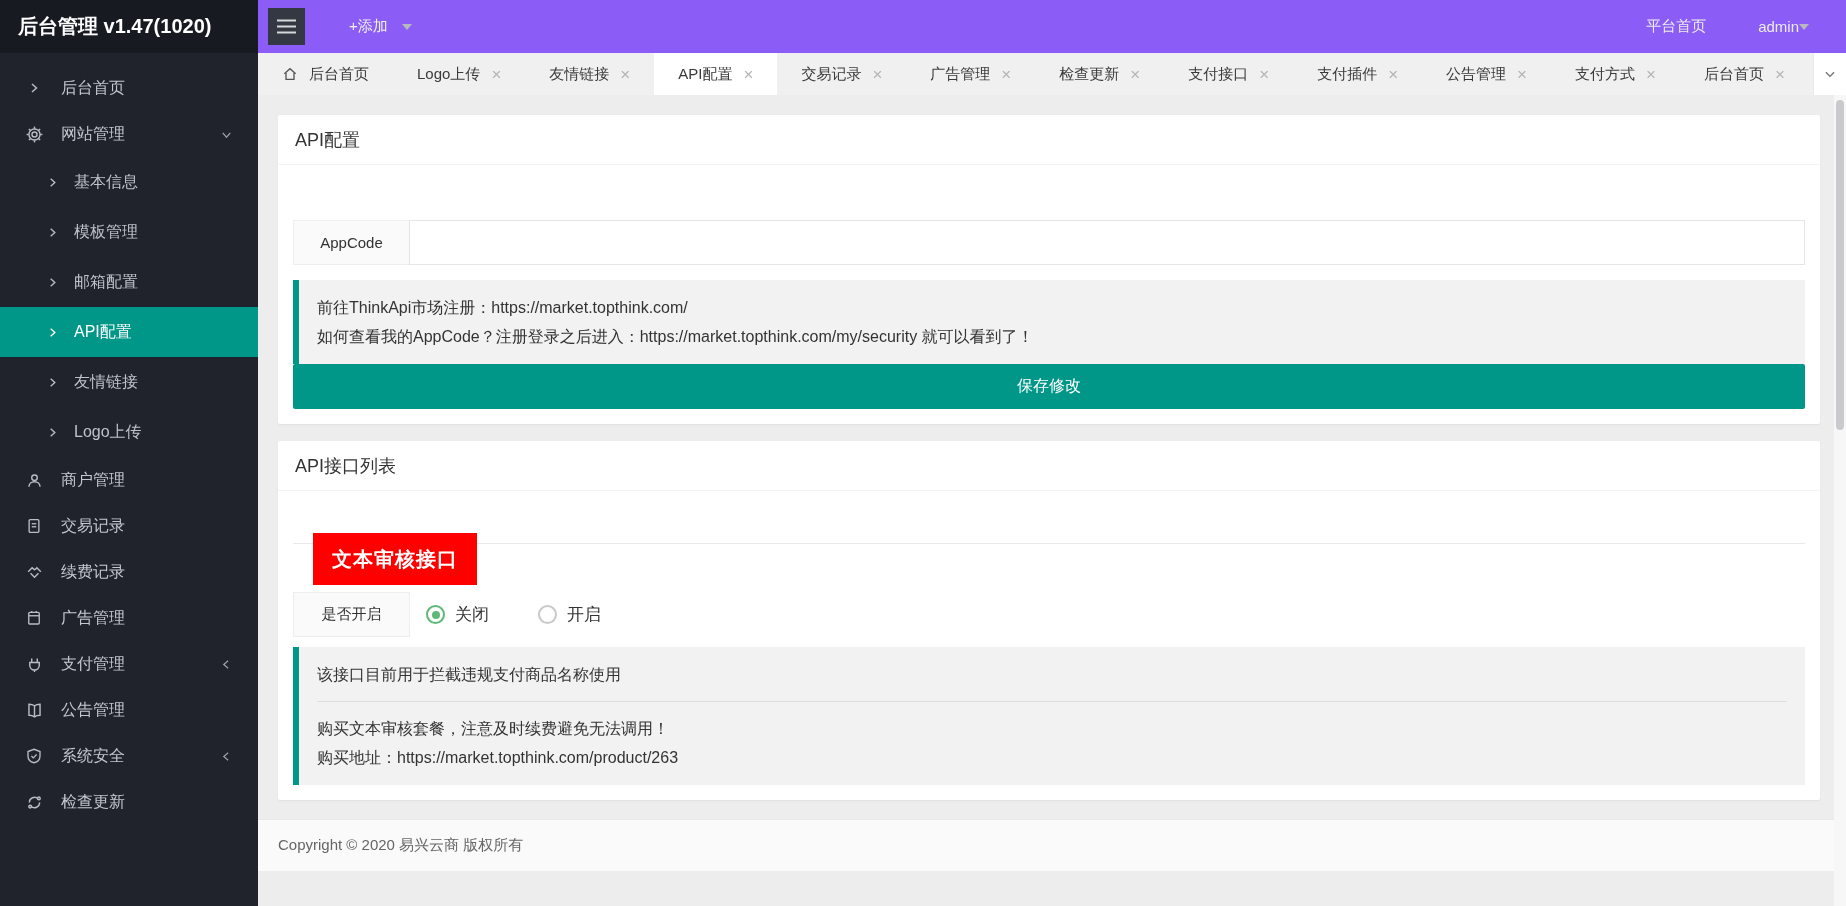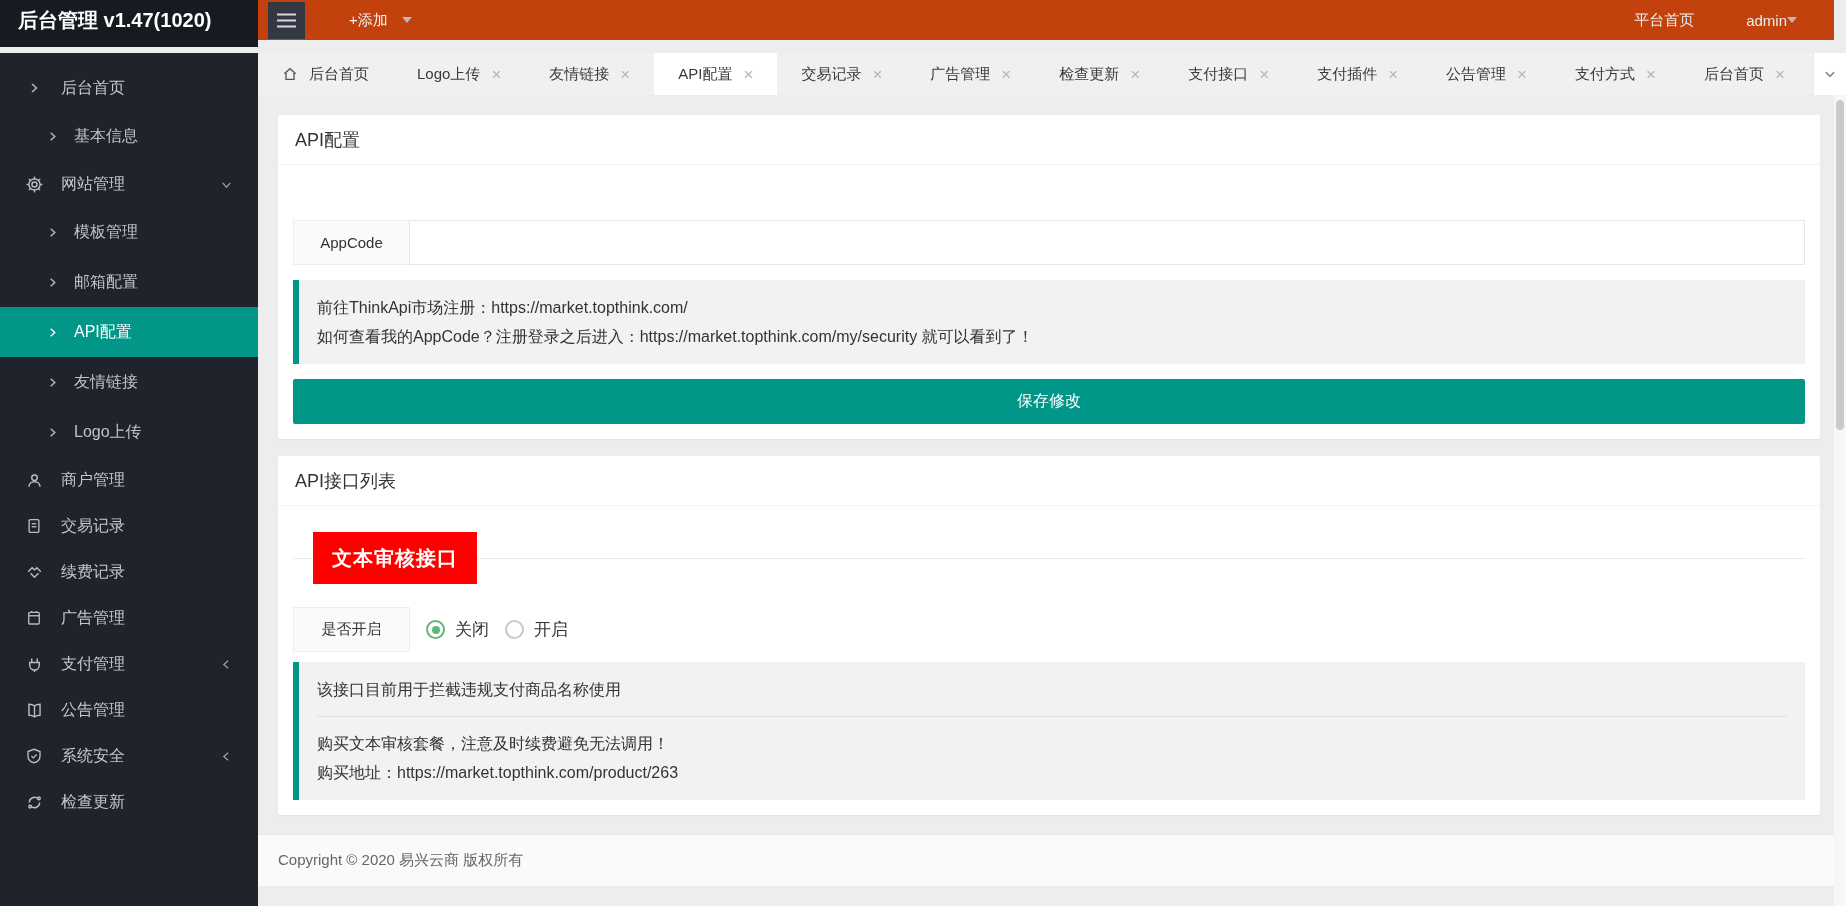--- a/index.html
+++ b/index.html
@@ -2,21 +2,21 @@
 <html><head>
 <meta charset="utf-8">
 <title>后台管理</title>
 <style>
   * { margin:0; padding:0; box-sizing:border-box; }
   html,body { width:1846px; height:906px; overflow:hidden; }
   body { font-family:"Liberation Sans","DejaVu Sans",sans-serif; background:#ededed; position:relative; color:#333; }
   svg { display:block; }
 
   
-  .header { position:absolute; top:0; left:0; right:12px; height:40px; background:#c2410c; display:flex; align-items:center; z-index:10; }
+  .header { position:absolute; top:0; left:0; right:0; height:53px; background:#8b5cf6; display:flex; align-items:center; z-index:10; }
   .logo { width:258px; height:53px; flex:none; background:#171a20; color:#fff; font-size:20px; font-weight:700; line-height:53px; padding-left:18px; white-space:nowrap; }
   .hamburger { margin-left:10px; width:37px; height:37px; background:#343842; border:none; display:flex; align-items:center; justify-content:center; cursor:pointer; color:#d6d8dc; }
   .add-btn { margin-left:44px; color:#f1f1f2; font-size:15px; display:flex; align-items:center; gap:14px; cursor:pointer; }
   .caret-down { width:0; height:0; border-left:5px solid transparent; border-right:5px solid transparent; border-top:6px solid #b7b9bf; }
   .header-right { margin-left:auto; display:flex; align-items:center; color:#ececee; font-size:15px; padding-right:37px; }
   .platform-home { margin-right:52px; cursor:pointer; }
   .user-menu { display:flex; align-items:center; cursor:pointer; }
 
   
   .sidebar { position:absolute; top:53px; left:0; bottom:0; width:258px; background:#20232b; padding-top:12px; z-index:9; }
@@ -44,29 +44,29 @@
   .card-h { height:50px; line-height:50px; padding:0 17px; font-size:18px; color:#333; border-bottom:1px solid #f4f4f4; }
   .card-b { padding:15px; }
 
   .frow { display:flex; height:45px;margin-top:40px; }
   .flabel { width:117px; flex:none; background:#fafafa; border:1px solid #eee; display:flex; align-items:center; justify-content:center; font-size:15px; color:#333; }
   .finput { flex:1; border:1px solid #e6e6e6; margin-left:-1px; padding:0 14px; font-size:15px; color:#333; background:#fff; outline:none; font-family:inherit; }
 
   .quote { margin-top:15px; background:#f2f2f2; border-left:6px solid #009688; padding:13px 18px; font-size:16px; color:#333; line-height:29px; }
   .quote-hr { border:none; border-top:1px solid #dedede; margin:12px 0; }
 
-  .btn { display:block; width:100%; height:45px; margin-top:15px; background:#009688; border:none; color:#fff; font-size:16px; border-radius:2px; cursor:pointer; font-family:inherit; }
+  .btn { display:block; width:100%; height:45px; background:#009688; border:none; color:#fff; font-size:16px; border-radius:2px; cursor:pointer; font-family:inherit; }
   .btn-2 { margin-top:26px; height:46px; }
 
   .fieldset { position:relative; height:52px; margin-top:11px; }
   .fieldset .line { position:absolute; left:0; right:0; top:26px; border-top:1px solid #e9e9e9; }
-  .badge { position:absolute; left:20px; top:0; height:52px; line-height:52px; padding:0 19px; background:#fe0000; color:#fff; font-size:20px; font-weight:700; letter-spacing:1px; }
+  .badge { position:absolute; left:20px; top:16px; height:52px; line-height:52px; padding:0 19px; background:#fe0000; color:#fff; font-size:20px; font-weight:700; letter-spacing:1px; }
 
   .frow-2 { margin-top:23px; display:flex; align-items:center; height:45px; }
-  .radios { display:flex; margin-left:16px; gap:16px; }
+  .radios { display:flex; margin-left:16px; gap:49px; }
   .radio { display:flex; align-items:center; gap:10px; font-size:17px; color:#333; cursor:pointer; }
   .rd { width:19px; height:19px; border:2px solid #c9c9c9; border-radius:50%; position:relative; flex:none; }
   .rd.checked { border-color:#5FB878; }
   .rd.checked::after { content:""; position:absolute; left:3.5px; top:3.5px; width:8px; height:8px; border-radius:50%; background:#5FB878; }
 
   .footer { margin-top:19px; background:#fafafa; border-top:1px solid #e8e8e8; padding:16px 20px; font-size:15px; color:#666; }
 
   
   .sb { position:absolute; right:0; top:0; width:12px; bottom:0; background:#f7f7f8; }
   .sb-thumb { position:absolute; left:2px; right:2px; top:5px; height:330px; background:#c9cacd; border-radius:5px; cursor:pointer; }
@@ -104,29 +104,20 @@
 
   <div class="s-item">
     <span class="s-ico">
         <svg width="12" height="12" viewBox="0 0 24 24" fill="none" stroke="currentColor" stroke-width="3">
           <polyline points="8 4 17 12 8 20"></polyline>
         </svg>
       </span>
     <span>后台首页</span>
   </div>
 
-  <div class="s-item s-sub">
-    <span class="s-ico">
-        <svg width="11" height="11" viewBox="0 0 24 24" fill="none" stroke="currentColor" stroke-width="3">
-          <polyline points="8 4 17 12 8 20"></polyline>
-        </svg>
-      </span>
-    <span>基本信息</span>
-  </div>
-
   <div class="s-item">
     <span class="s-ico">
         <svg width="19" height="19" viewBox="0 0 24 24" fill="none" stroke="currentColor" stroke-width="1.8">
           <circle cx="12" cy="12" r="3.2"></circle>
           <circle cx="12" cy="12" r="7"></circle>
           <line x1="12" y1="2" x2="12" y2="5"></line>
           <line x1="12" y1="19" x2="12" y2="22"></line>
           <line x1="2" y1="12" x2="5" y2="12"></line>
           <line x1="19" y1="12" x2="22" y2="12"></line>
           <line x1="4.9" y1="4.9" x2="7" y2="7"></line>
@@ -134,20 +125,29 @@
           <line x1="4.9" y1="19.1" x2="7" y2="17"></line>
           <line x1="17" y1="7" x2="19.1" y2="4.9"></line>
         </svg>
       </span>
     <span>网站管理</span>
     <span class="s-caret">
         <svg width="13" height="13" viewBox="0 0 24 24" fill="none" stroke="currentColor" stroke-width="2.4">
           <polyline points="5 9 12 17 19 9"></polyline>
         </svg>
       </span>
+  </div>
+
+  <div class="s-item s-sub">
+    <span class="s-ico">
+        <svg width="11" height="11" viewBox="0 0 24 24" fill="none" stroke="currentColor" stroke-width="3">
+          <polyline points="8 4 17 12 8 20"></polyline>
+        </svg>
+      </span>
+    <span>基本信息</span>
   </div>
   <div class="s-item s-sub">
     <span class="s-ico">
         <svg width="11" height="11" viewBox="0 0 24 24" fill="none" stroke="currentColor" stroke-width="3">
           <polyline points="8 4 17 12 8 20"></polyline>
         </svg>
       </span>
     <span>模板管理</span>
   </div>
   <div class="s-item s-sub">

